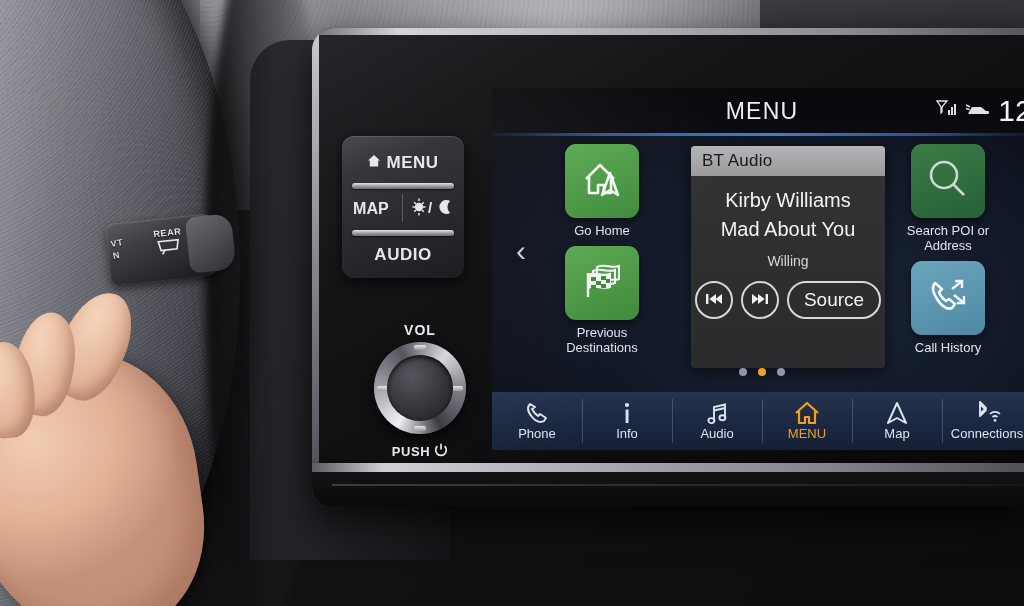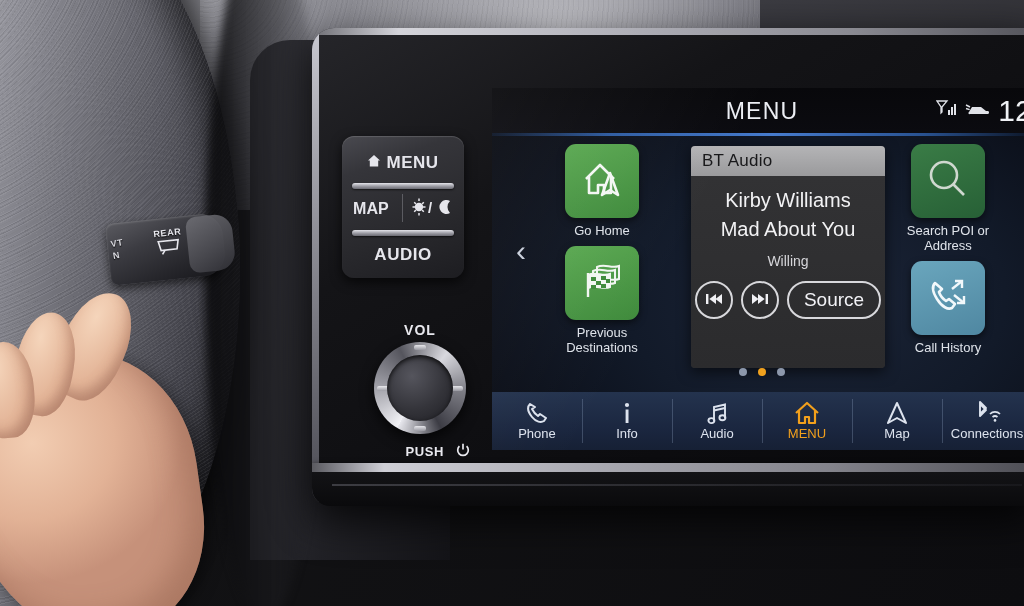--- a/index.html
+++ b/index.html
@@ -194,21 +194,21 @@
     background:radial-gradient(circle at 38% 32%, #55555d, #34343a 55%, #1e1e23 100%);
     box-shadow:inset 0 2px 5px rgba(0,0,0,.8);
   }
   .knob-notch {
     position:absolute; width:12px; height:5px; border-radius:2px;
     background:linear-gradient(180deg,#f0f0f4,#9a9aa2); opacity:.9;
   }
   .vol-push {
     position:absolute; left:0; bottom:2px; width:100px; text-align:center;
     color:#e9e9ef; font-size:13px; font-weight:bold; letter-spacing:.6px;
-    display:flex; align-items:center; justify-content:flex-end; gap:12px;
+    display:flex; align-items:center; justify-content:center; gap:4px;
   }
 
   
   .screen-bezel {
     position:absolute; left:492px; top:88px; width:540px; height:362px;
     background:#0b0b0e;
     box-shadow:inset 0 0 14px rgba(0,0,0,.9);
     overflow:hidden;
   }
   .screen {

